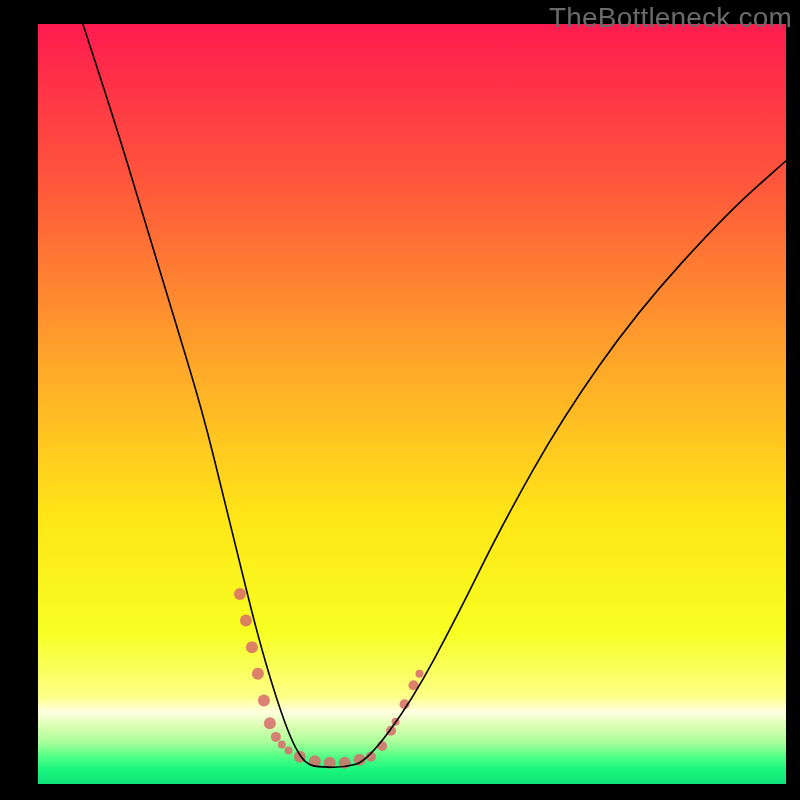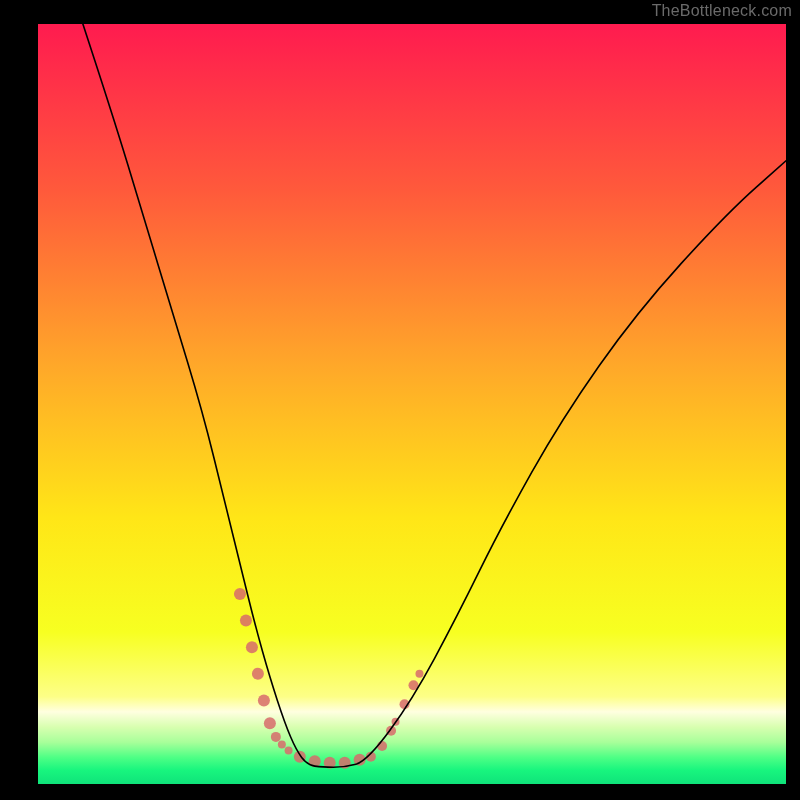--- a/index.html
+++ b/index.html
@@ -19,21 +19,21 @@
   }
   .plot {
     position: absolute;
     box-sizing: border-box;
   }
   .watermark {
     position: absolute;
     top: 2px;
     right: 8px;
     color: #6a6a6a;
-    font-size: 16px;
+    font-size: 28px;
     font-weight: 400;
     letter-spacing: 0.2px;
     z-index: 5;
   }
   svg { display: block; }
 </style>
 </head>
 <body>
 
 <div class="frame">

